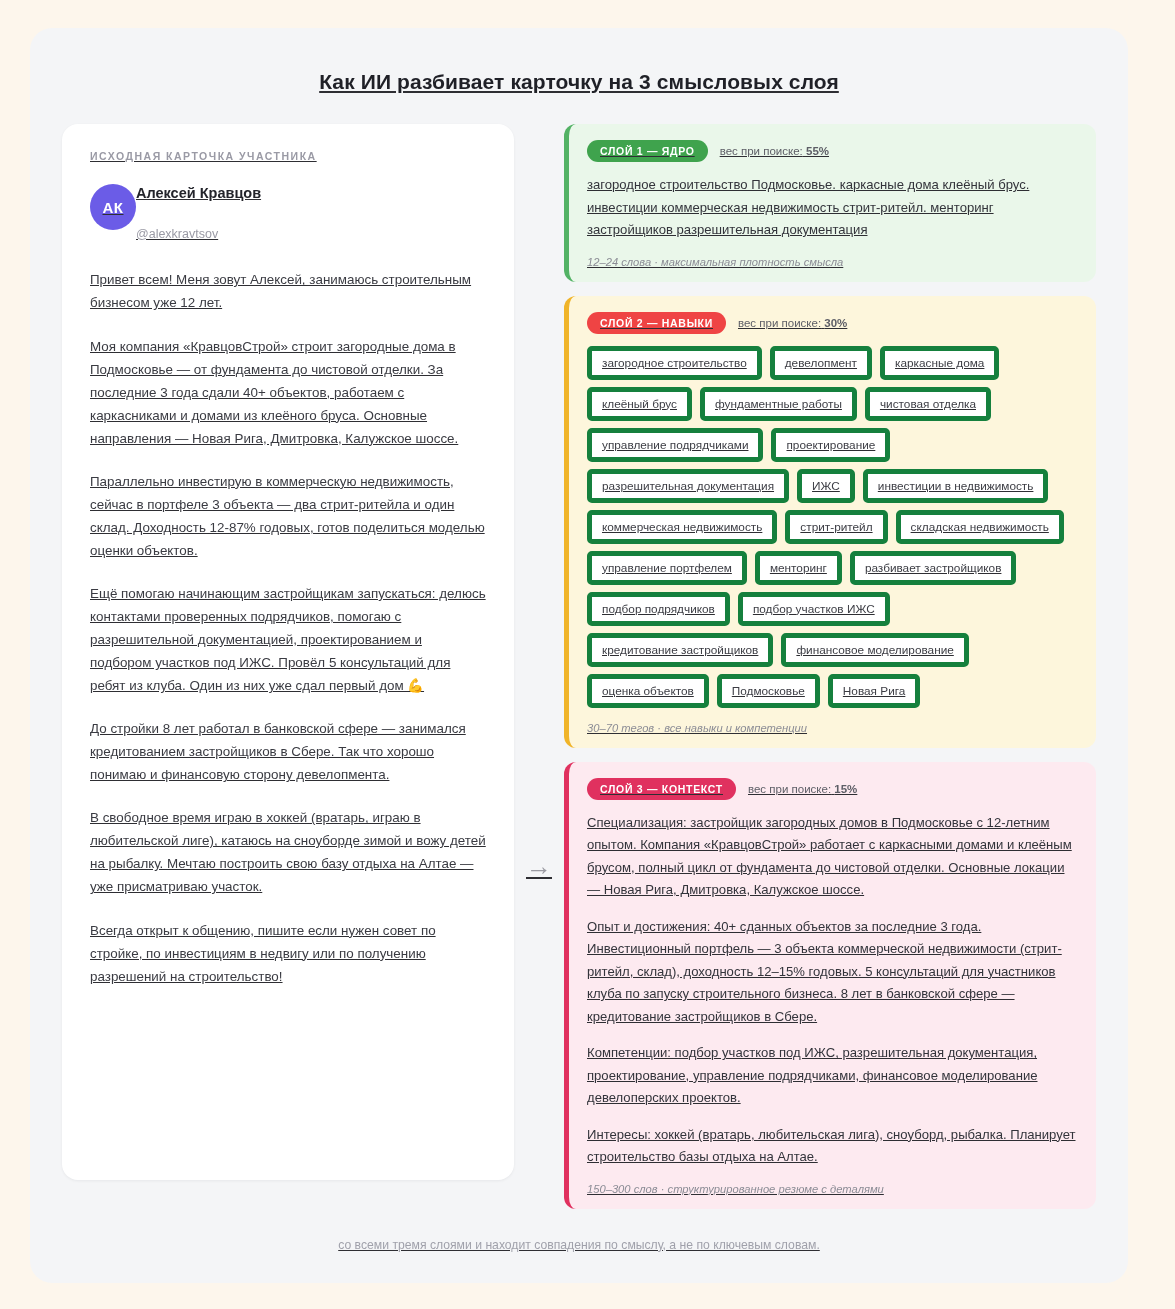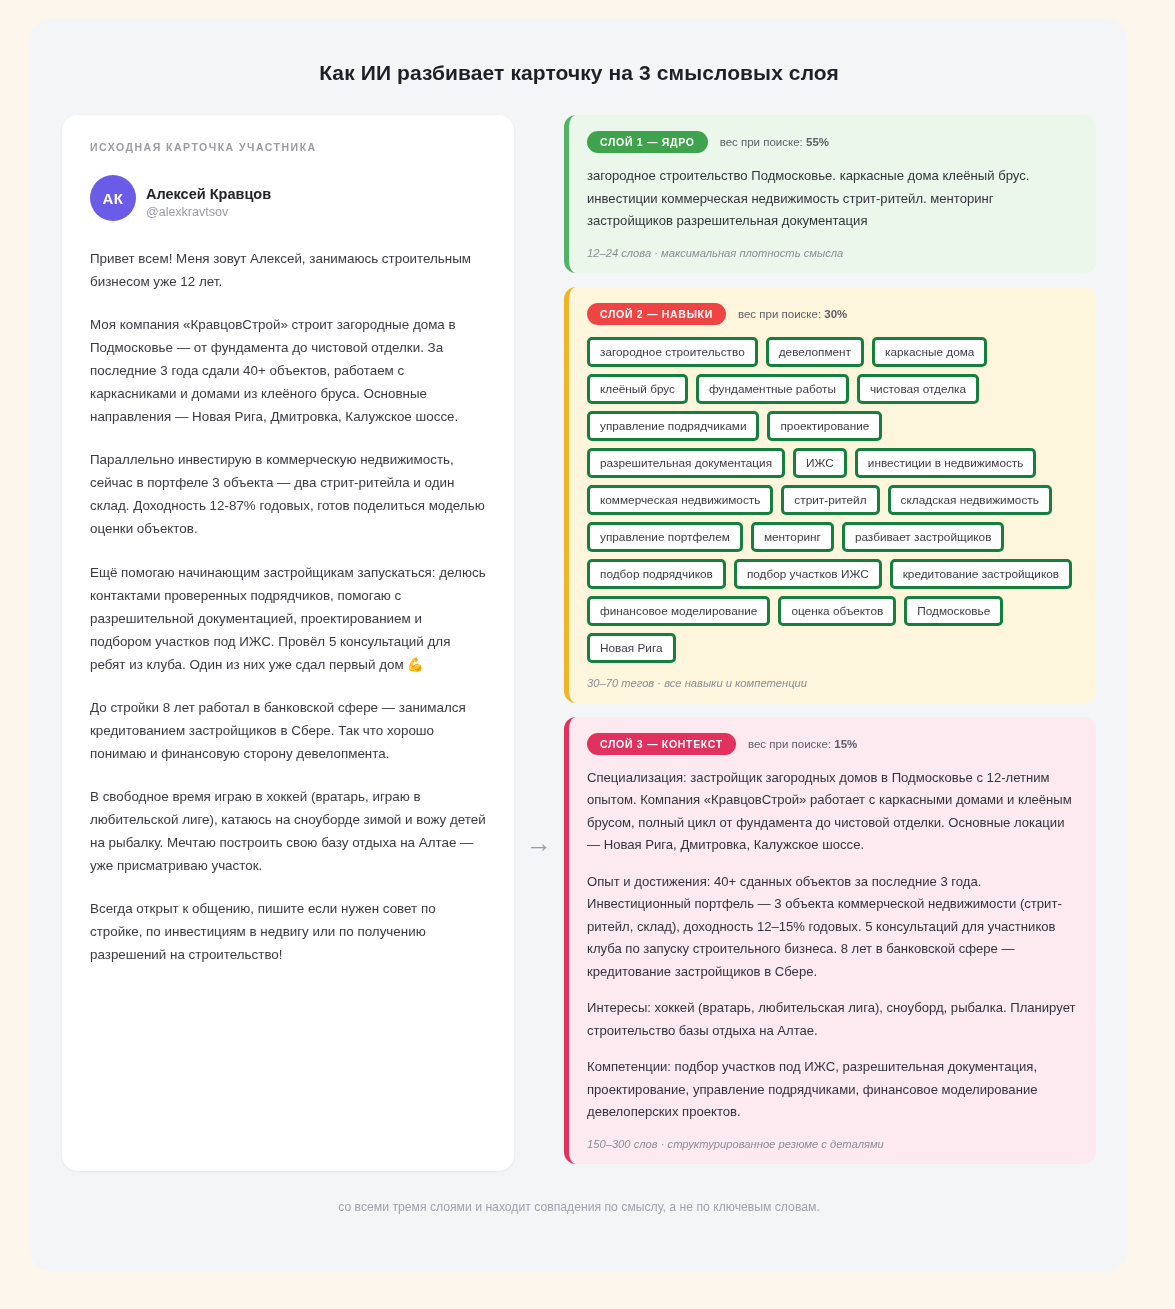--- a/index.html
+++ b/index.html
@@ -10,21 +10,22 @@
     width: 1175px;
     min-height: 1309px;
     background: #fdf6ec;
     font-family: "Liberation Sans", sans-serif;
     color: #2e2e33;
   }
   .page {
     box-sizing: border-box;
     width: 1158px;
     min-height: 1309px;
-    padding: 19px 30px 24px 30px;
+    padding: 28px 30px 24px 30px;
+    text-decoration: underline;
   }
   .panel {
     box-sizing: border-box;
     background: #f4f5f7;
     border-radius: 22px;
     padding: 34px 32px 28px 32px;
     min-height: 1253px;
   }
   .page-title {
     text-align: center;
@@ -75,22 +76,22 @@
   .card-kicker {
     font-size: 10.5px;
     letter-spacing: 1.5px;
     font-weight: bold;
     color: #9a9aa5;
     text-transform: uppercase;
     margin-bottom: 22px;
   }
   .profile {
     display: flex;
-    align-items: flex-end;
-    gap: 10px;
+    align-items: flex-start;
+    gap: 0;
     margin-bottom: 26px;
   }
   .avatar {
     width: 46px;
     height: 46px;
     border-radius: 50%;
     background: #6b5ce7;
     color: #fff;
     font-size: 15px;
     font-weight: bold;
@@ -102,20 +103,21 @@
   .profile-name {
     font-size: 14.5px;
     font-weight: bold;
     color: #23242b;
     line-height: 1.35;
   }
   .profile-handle {
     font-size: 12.5px;
     color: #9a9aa5;
     line-height: 1.35;
+    margin-top: 22px;
   }
   .card-body p {
     font-size: 13.4px;
     line-height: 1.72;
     color: #3a3b42;
     margin: 0 0 20px 0;
   }
   .card-body p:last-child { margin-bottom: 0; }
 
   
@@ -176,21 +178,21 @@
     margin-top: 2px;
   }
   .tags {
     display: flex;
     flex-wrap: wrap;
     gap: 7px 8px;
     margin-bottom: 14px;
   }
   .tag {
     background: #ffffff;
-    border: 3px solid #15803d;
+    border: 5px solid #15803d;
     border-radius: 5px;
     padding: 5px 10px;
     font-size: 11.8px;
     color: #3c3d44;
     white-space: nowrap;
   }
   .footer-note {
     text-align: center;
     font-size: 12.2px;
     line-height: 1.65;
@@ -290,22 +292,22 @@
         <div class="layer layer-context">
           <div class="layer-head">
             <span class="chip chip-context">Слой 3 — Контекст</span>
             <span class="weight">
               <span>вес при поиске:</span>
               <b>15%</b>
             </span>
           </div>
           <p class="layer-text">Специализация: застройщик загородных домов в Подмосковье с 12-летним опытом. Компания «КравцовСтрой» работает с каркасными домами и клеёным брусом, полный цикл от фундамента до чистовой отделки. Основные локации — Новая Рига, Дмитровка, Калужское шоссе.</p>
           <p class="layer-text">Опыт и достижения: 40+ сданных объектов за последние 3 года. Инвестиционный портфель — 3 объекта коммерческой недвижимости (стрит-ритейл, склад), доходность 12–15% годовых. 5 консультаций для участников клуба по запуску строительного бизнеса. 8 лет в банковской сфере — кредитование застройщиков в Сбере.</p>
+          <p class="layer-text">Компетенции: подбор участков под ИЖС, разрешительная документация, проектирование, управление подрядчиками, финансовое моделирование девелоперских проектов.</p>
           <p class="layer-text">Интересы: хоккей (вратарь, любительская лига), сноуборд, рыбалка. Планирует строительство базы отдыха на Алтае.</p>
-          <p class="layer-text">Компетенции: подбор участков под ИЖС, разрешительная документация, проектирование, управление подрядчиками, финансовое моделирование девелоперских проектов.</p>
           <div class="layer-note">150–300 слов · структурированное резюме с деталями</div>
         </div>
 
       </div>
     </div>
 
     <div class="footer-note">
       <div>со всеми тремя слоями и находит совпадения по смыслу, а не по ключевым словам.</div>
     </div>
 

